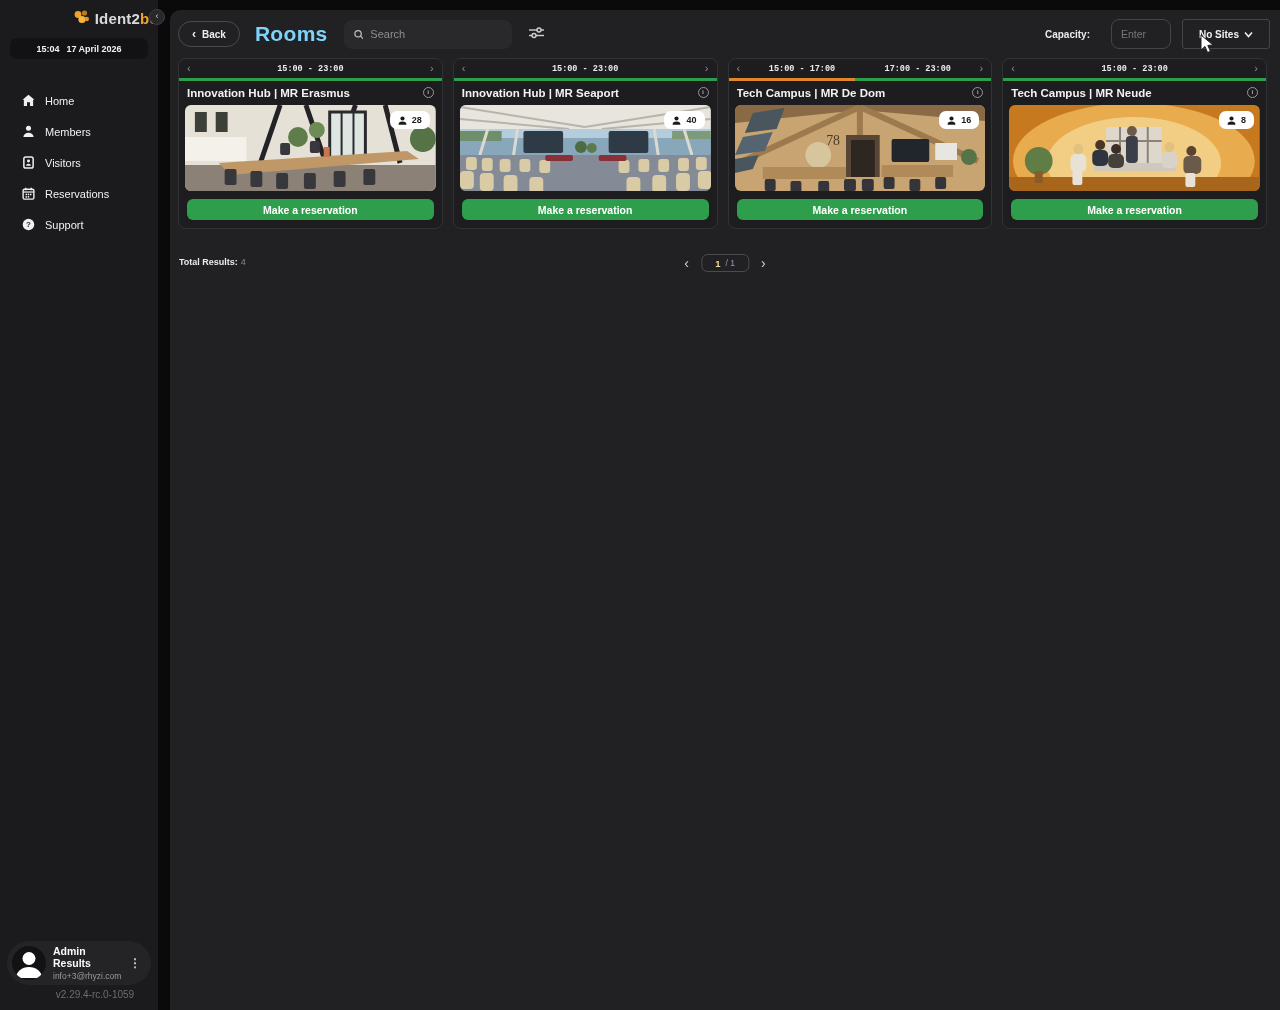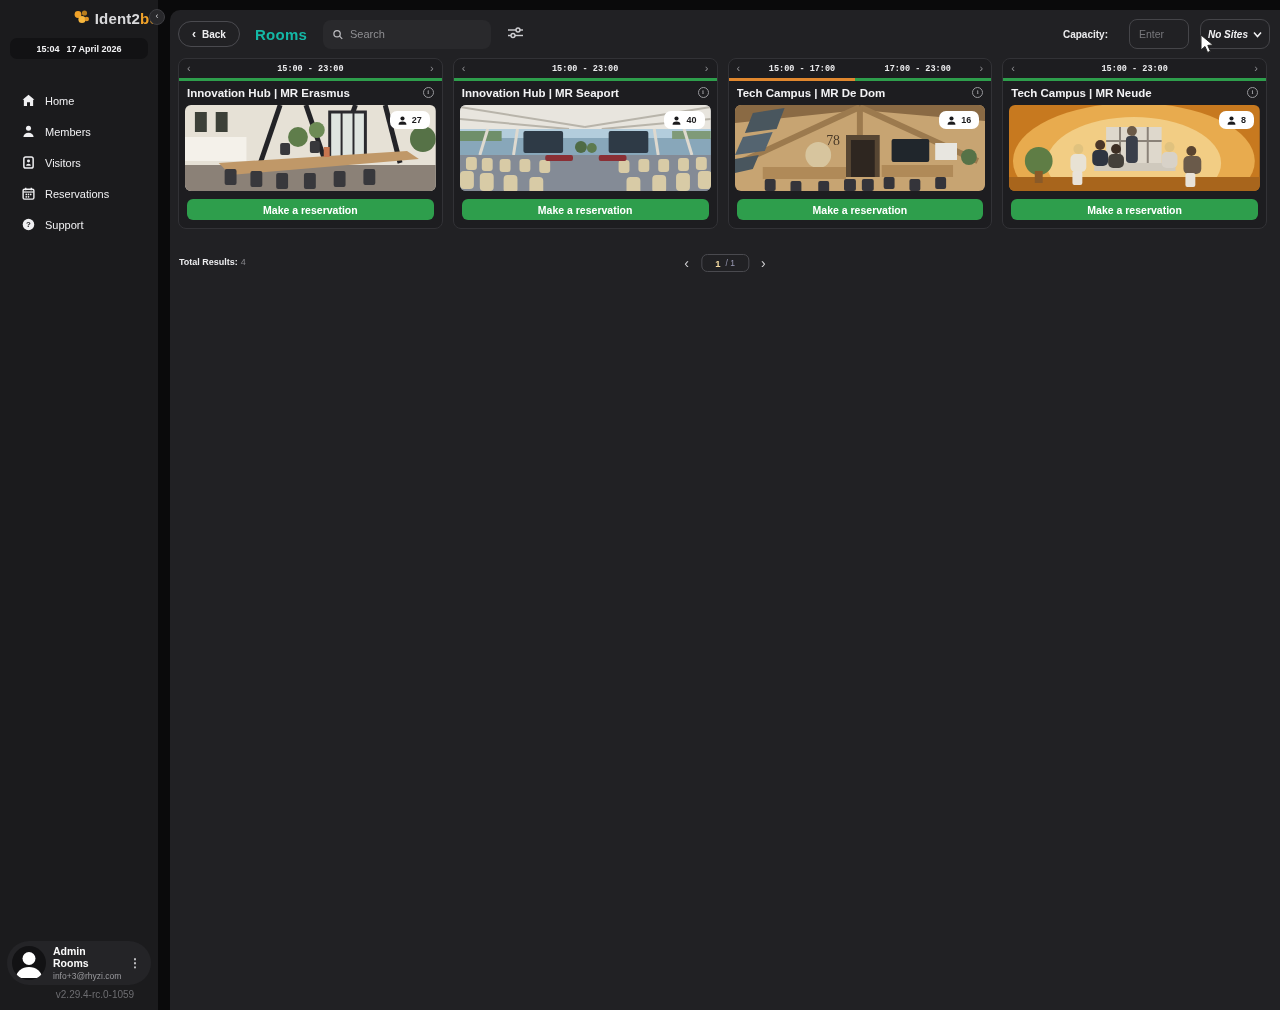--- a/index.html
+++ b/index.html
@@ -61,46 +61,45 @@
     background:#212124; border-radius:10px 0 0 0; z-index:1;
   }
   .toolbar { display:flex; align-items:center; padding:8px 10px 0 8px; height:40px; }
   .back-btn {
     display:flex; align-items:center; gap:6px; height:26px; padding:0 13px;
     border:1px solid #4a4a4f; border-radius:14px; background:transparent;
     color:#ededef; font-size:10px; font-weight:700; cursor:pointer;
     font-family:"Liberation Sans", sans-serif;
   }
   .back-chev { font-size:12px; line-height:1; }
-  .page-title { margin-left:15px; font-size:15px; font-weight:800; letter-spacing:.3px; color:#14b8a6; }
+  .page-title { margin-left:15px; font-size:21px; font-weight:800; letter-spacing:.3px; color:#7dd3fc; }
   .search-box {
     margin-left:16px; width:168px; height:29px; background:#29292c; border-radius:8px;
     display:flex; align-items:center; gap:7px; padding:0 10px;
   }
   .search-box input {
     background:transparent; border:none; outline:none; color:#e8e8ea;
     font-size:11px; width:100%; font-family:"Liberation Sans", sans-serif;
   }
   .search-box input::placeholder { color:#8e8e92; }
   .filter-btn { margin-left:13px; background:none; border:none; cursor:pointer; padding:4px; }
   .spacer { flex:1; }
   .capacity-label { font-size:10px; font-weight:700; color:#eaeaec; margin-right:21px; }
   .capacity-input {
     width:60px; height:30px; background:transparent; border:1px solid #454549;
     border-radius:8px; color:#e8e8ea; font-size:10.5px; padding:0 9px; outline:none;
     font-family:"Liberation Sans", sans-serif;
   }
   .capacity-input::placeholder { color:#77777b; }
   .sites-btn {
-    margin-left:11px; height:30px; padding:0 7px;
-    border:1px solid #454549; border-radius:9px; background:transparent;
+    margin-left:11px; height:30px; padding:0 16px;
+    border:1px solid #454549; border-radius:3px; background:transparent;
     color:#f2f2f4; font-size:10px; font-weight:700; cursor:pointer;
     display:flex; align-items:center; gap:5px;
     font-family:"Liberation Sans", sans-serif;
-    font-style:italic;
   }
 
   
   .cards {
     display:grid; grid-template-columns:repeat(4,1fr); gap:10px;
     padding:8px 13px 0 8px;
   }
   .card {
     background:#1d1d20; border:1px solid #323236; border-radius:8px;
     overflow:hidden;
@@ -217,21 +216,21 @@
   </div>
 
   <div class="user-pill">
     <div class="avatar">
       <svg viewBox="0 0 34 34" width="34" height="34">
           <circle cx="17" cy="12.5" r="6.5" fill="#fff"></circle>
           <path d="M4 32 a13 11 0 0 1 26 0 Z" fill="#fff"></path>
         </svg>
     </div>
     <div class="user-meta">
-      <div class="user-name">Admin Rooms</div>
+      <div class="user-name">Admin Results</div>
       <div class="user-email">info+3@rhyzi.com</div>
     </div>
     <div class="kebab">⋮</div>
   </div>
   <div class="version">v2.29.4-rc.0-1059</div>
 </div>
 
 <div class="main">
 
   <div class="toolbar">
@@ -313,21 +312,21 @@
             <rect x="96" y="38" width="10" height="12" rx="2"></rect>
             <rect x="126" y="36" width="10" height="12" rx="2"></rect>
           </g>
           <rect x="140" y="42" width="6" height="10" fill="#c9764f"></rect>
         </svg>
         <div class="cap-badge">
           <svg width="9" height="9" viewBox="0 0 10 10">
               <circle cx="5" cy="2.8" r="2.3" fill="#1a1a1c"></circle>
               <path d="M0.6 9.6 a4.4 3.6 0 0 1 8.8 0 Z" fill="#1a1a1c"></path>
             </svg>
-          <span>27</span>
+          <span>28</span>
         </div>
       </div>
       <button class="cta-btn">Make a reservation</button>
     </div>
 
     <div class="card">
       <div class="card-head">
         <span class="head-chev">‹</span>
         <div class="time-labels">
             <span>15:00 - 23:00</span>

